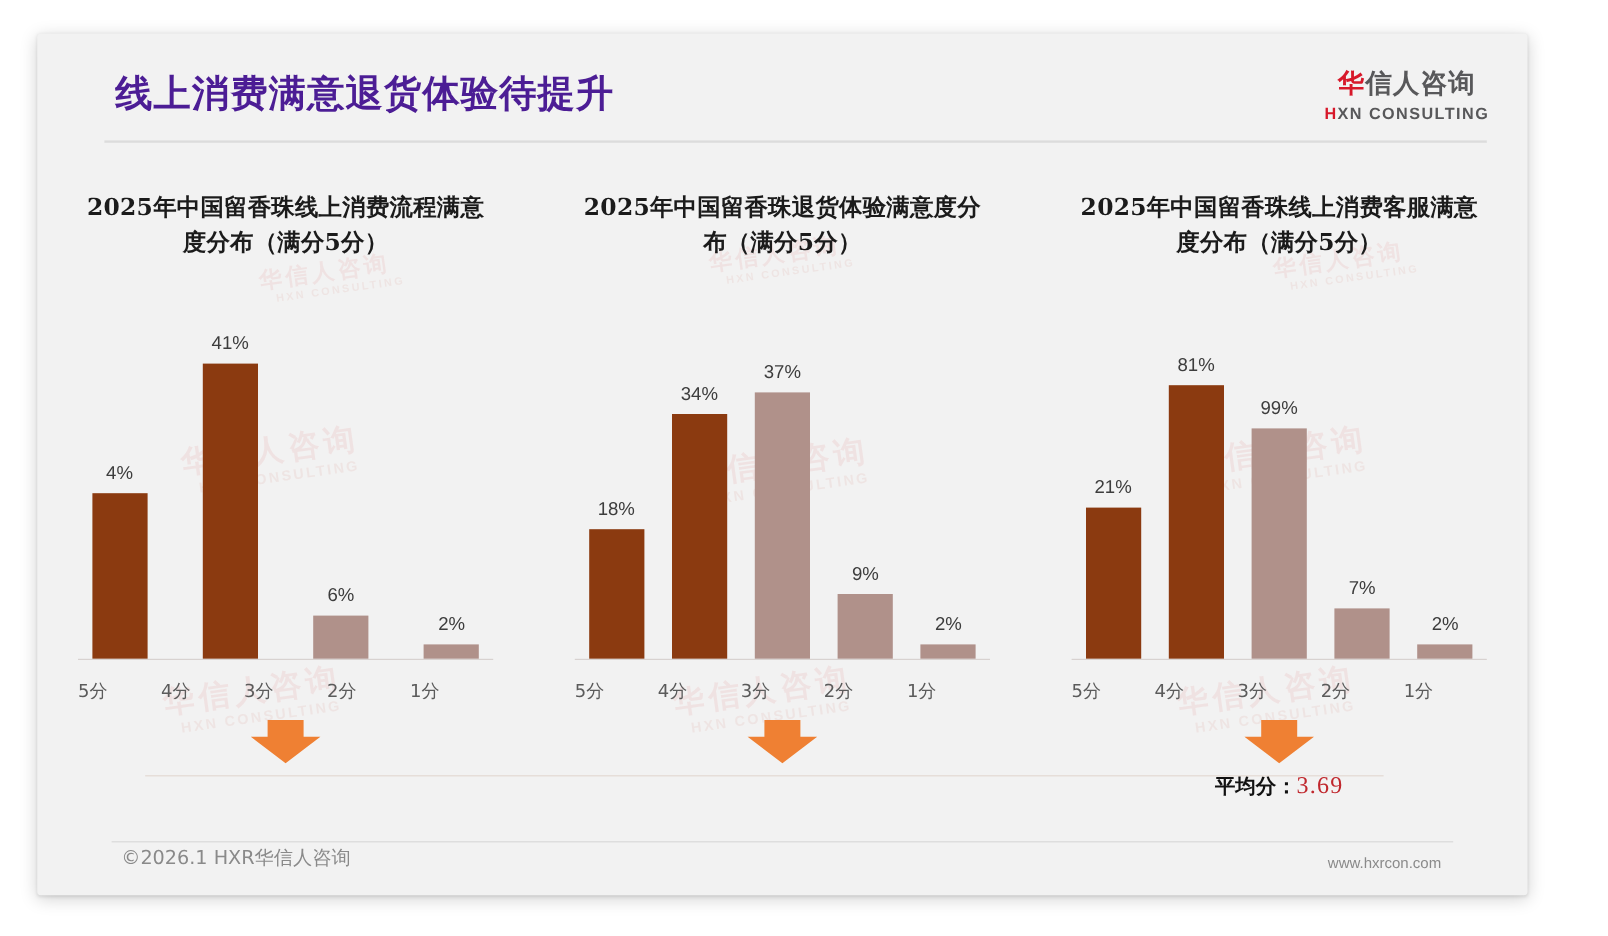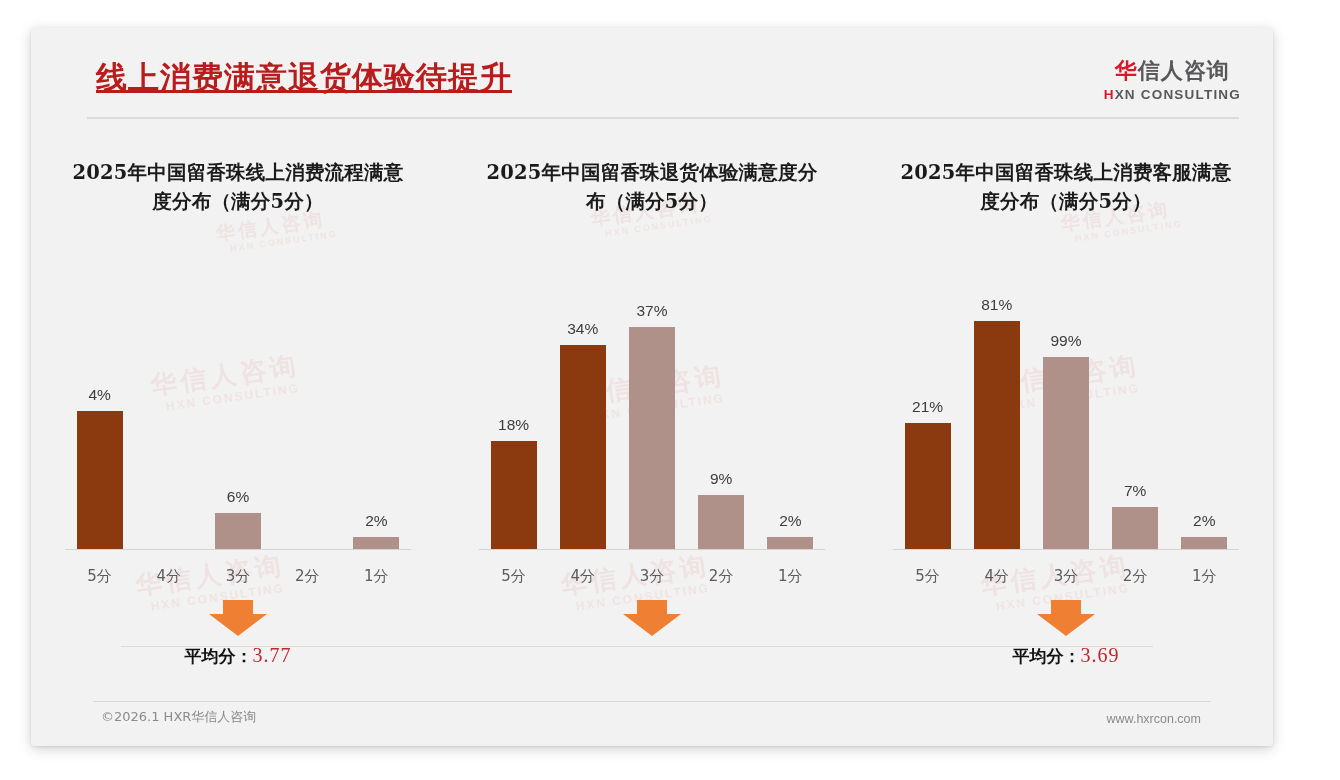--- a/index.html
+++ b/index.html
@@ -31,24 +31,23 @@
     width: 100%;
     height: 90px;
   }
   .header-title {
     position: absolute;
     left: 65px;
     top: 29px;
     font-family: "DejaVu Sans", "Liberation Sans", sans-serif;
     font-size: 31px;
     font-weight: bold;
-    color: #b91c1c;
+    color: #4c1d95;
     letter-spacing: 1px;
     white-space: nowrap;
-    text-decoration: underline;
   }
   .header-rule {
     position: absolute;
     left: 56px;
     top: 89px;
     width: 1152px;
     height: 2px;
     background: #dcdcdc;
   }
 
@@ -152,21 +151,20 @@
   .cat-labels {
     position: absolute;
     left: 20px;
     right: 20px;
     bottom: 6px;
     display: flex;
     justify-content: space-between;
   }
   .cat-label {
     width: 20%;
-    text-align: center;
     font-family: "DejaVu Sans", "Liberation Sans", sans-serif;
     font-size: 15px;
     color: #5b5b5b;
   }
 
   
   .arrow-wrap {
     position: relative;
     height: 46px;
     margin-top: 2px;
@@ -218,21 +216,21 @@
     right: 62px;
     bottom: 44px;
     height: 1px;
     background: #d9d9d9;
   }
   .footer-left {
     position: absolute;
     left: 70px;
     bottom: 20px;
     font-family: "DejaVu Sans", "Liberation Sans", sans-serif;
-    font-size: 13px;
+    font-size: 16px;
     color: #8a8a8a;
     white-space: nowrap;
   }
   .footer-right {
     position: absolute;
     right: 72px;
     bottom: 20px;
     font-family: "Liberation Sans", sans-serif;
     font-size: 12.5px;
     color: #8a8a8a;
@@ -323,20 +321,24 @@
 
     <div class="panel">
       <div class="panel-title">2025年中国留香珠线上消费流程满意度分布（满分5分）</div>
       <div class="plot">
         <div class="bars">
           <div class="bar-slot">
             <div class="bar-value">4%</div>
             <div class="bar dark" style="height:138px"></div>
           </div>
           <div class="bar-slot">
+            <div class="bar-value">41%</div>
+            <div class="bar dark" style="height:246px"></div>
+          </div>
+          <div class="bar-slot">
             <div class="bar-value">6%</div>
             <div class="bar light" style="height:36px"></div>
           </div>
           <div class="bar-slot">
             <div class="bar-value">2%</div>
             <div class="bar light" style="height:12px"></div>
           </div>
         </div>
         <div class="axis-line"></div>
         <div class="cat-labels">
@@ -345,21 +347,20 @@
           <div class="cat-label">3分</div>
           <div class="cat-label">2分</div>
           <div class="cat-label">1分</div>
         </div>
       </div>
       <div class="arrow-wrap">
         <svg class="arrow" width="62" height="40" viewBox="0 0 62 40">
           <polygon points="16,2 46,2 46,16 60,16 31,38 2,16 16,16" fill="#ef8033"></polygon>
         </svg>
       </div>
-      <div class="avg"><span>平均分：</span><span class="score">3.77</span></div>
     </div>
 
     <div class="panel">
       <div class="panel-title">2025年中国留香珠退货体验满意度分布（满分5分）</div>
       <div class="plot">
         <div class="bars">
           <div class="bar-slot">
             <div class="bar-value">18%</div>
             <div class="bar dark" style="height:108px"></div>
           </div>

